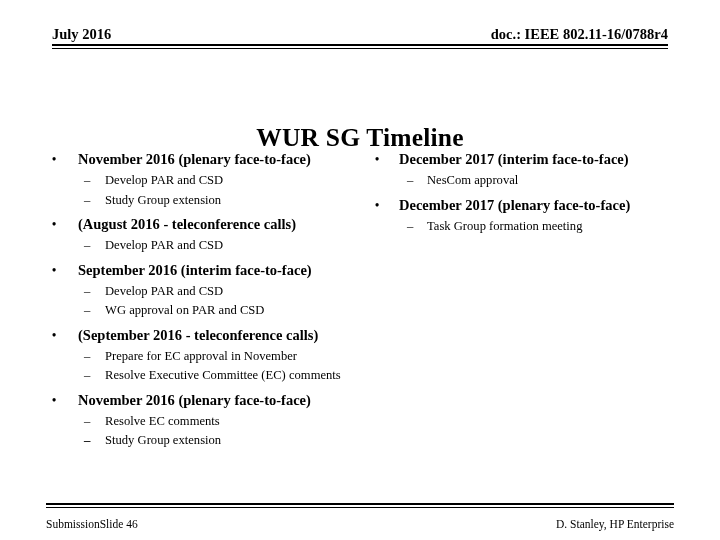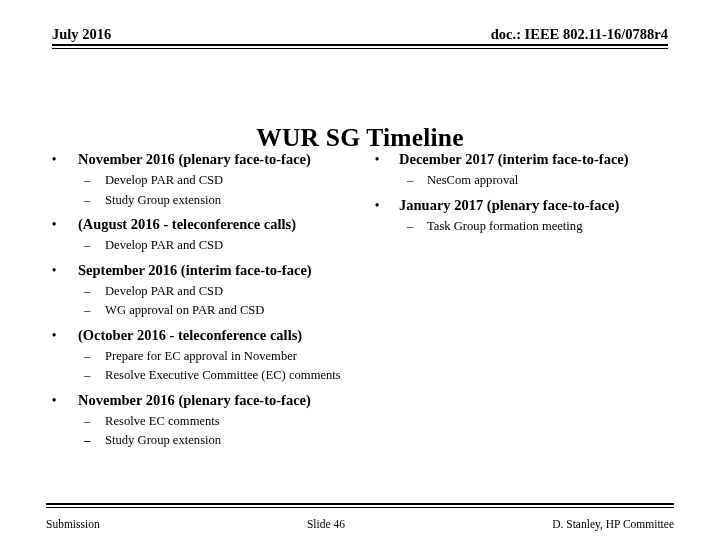--- a/index.html
+++ b/index.html
@@ -128,21 +128,21 @@
     margin-bottom: 2px;
   }
   #slide-footer .ftr-row {
     display: flex;
     align-items: baseline;
     font-size: 11.5px;
     line-height: 15px;
     margin-top: 9px;
   }
   #slide-footer .ftr-left   { flex: 0 0 auto; white-space: nowrap; }
-  #slide-footer .ftr-center { flex: 1 1 auto; text-align: center; white-space: nowrap; }
+  #slide-footer .ftr-center { flex: 1 1 auto; text-align: left; white-space: nowrap; }
   #slide-footer .ftr-right  { flex: 0 0 auto; white-space: nowrap; }
 </style>
 </head>
 <body>
 
 <div id="slide-header">
   <div class="hdr-row">
     <span class="hdr-left">July 2016</span>
     <span class="hdr-right">doc.: IEEE 802.11-16/0788r4</span>
   </div>
@@ -179,21 +179,21 @@
           <span class="marker">–</span>
           <span class="txt">Develop PAR and CSD</span>
         </div>
         <div class="l2">
           <span class="marker">–</span>
           <span class="txt">WG approval on PAR and CSD</span>
         </div>
       </div>
       <div class="grp-gap"></div>
       <div class="grp">
-        <div class="l1"><span class="marker">•</span><span>(October 2016 - teleconference calls)</span></div>
+        <div class="l1"><span class="marker">•</span><span>(September 2016 - teleconference calls)</span></div>
         <div class="l2">
           <span class="marker">–</span>
           <span class="txt">Prepare for EC approval in November</span>
         </div>
         <div class="l2">
           <span class="marker">–</span>
           <span class="txt">Resolve Executive Committee (EC) comments</span>
         </div>
       </div>
       <div class="grp-gap"></div>
@@ -215,29 +215,29 @@
   <div class="column" id="right-column">
       <div class="grp">
         <div class="l1"><span class="marker">•</span><span>December 2017 (interim face-to-face)</span></div>
         <div class="l2">
           <span class="marker">–</span>
           <span class="txt">NesCom approval</span>
         </div>
       </div>
       <div class="grp-gap"></div>
       <div class="grp">
-        <div class="l1"><span class="marker">•</span><span>January 2017 (plenary face-to-face)</span></div>
+        <div class="l1"><span class="marker">•</span><span>December 2017 (plenary face-to-face)</span></div>
         <div class="l2">
           <span class="marker">–</span>
           <span class="txt">Task Group formation meeting</span>
         </div>
       </div>
     </div>
 </div>
 
 <div id="slide-footer">
   <div class="rule"></div>
   <div class="ftr-row">
     <span class="ftr-left">Submission</span>
     <span class="ftr-center">Slide 46</span>
-    <span class="ftr-right">D. Stanley, HP Committee</span>
+    <span class="ftr-right">D. Stanley, HP Enterprise</span>
   </div>
 </div>
 
 </body></html>

